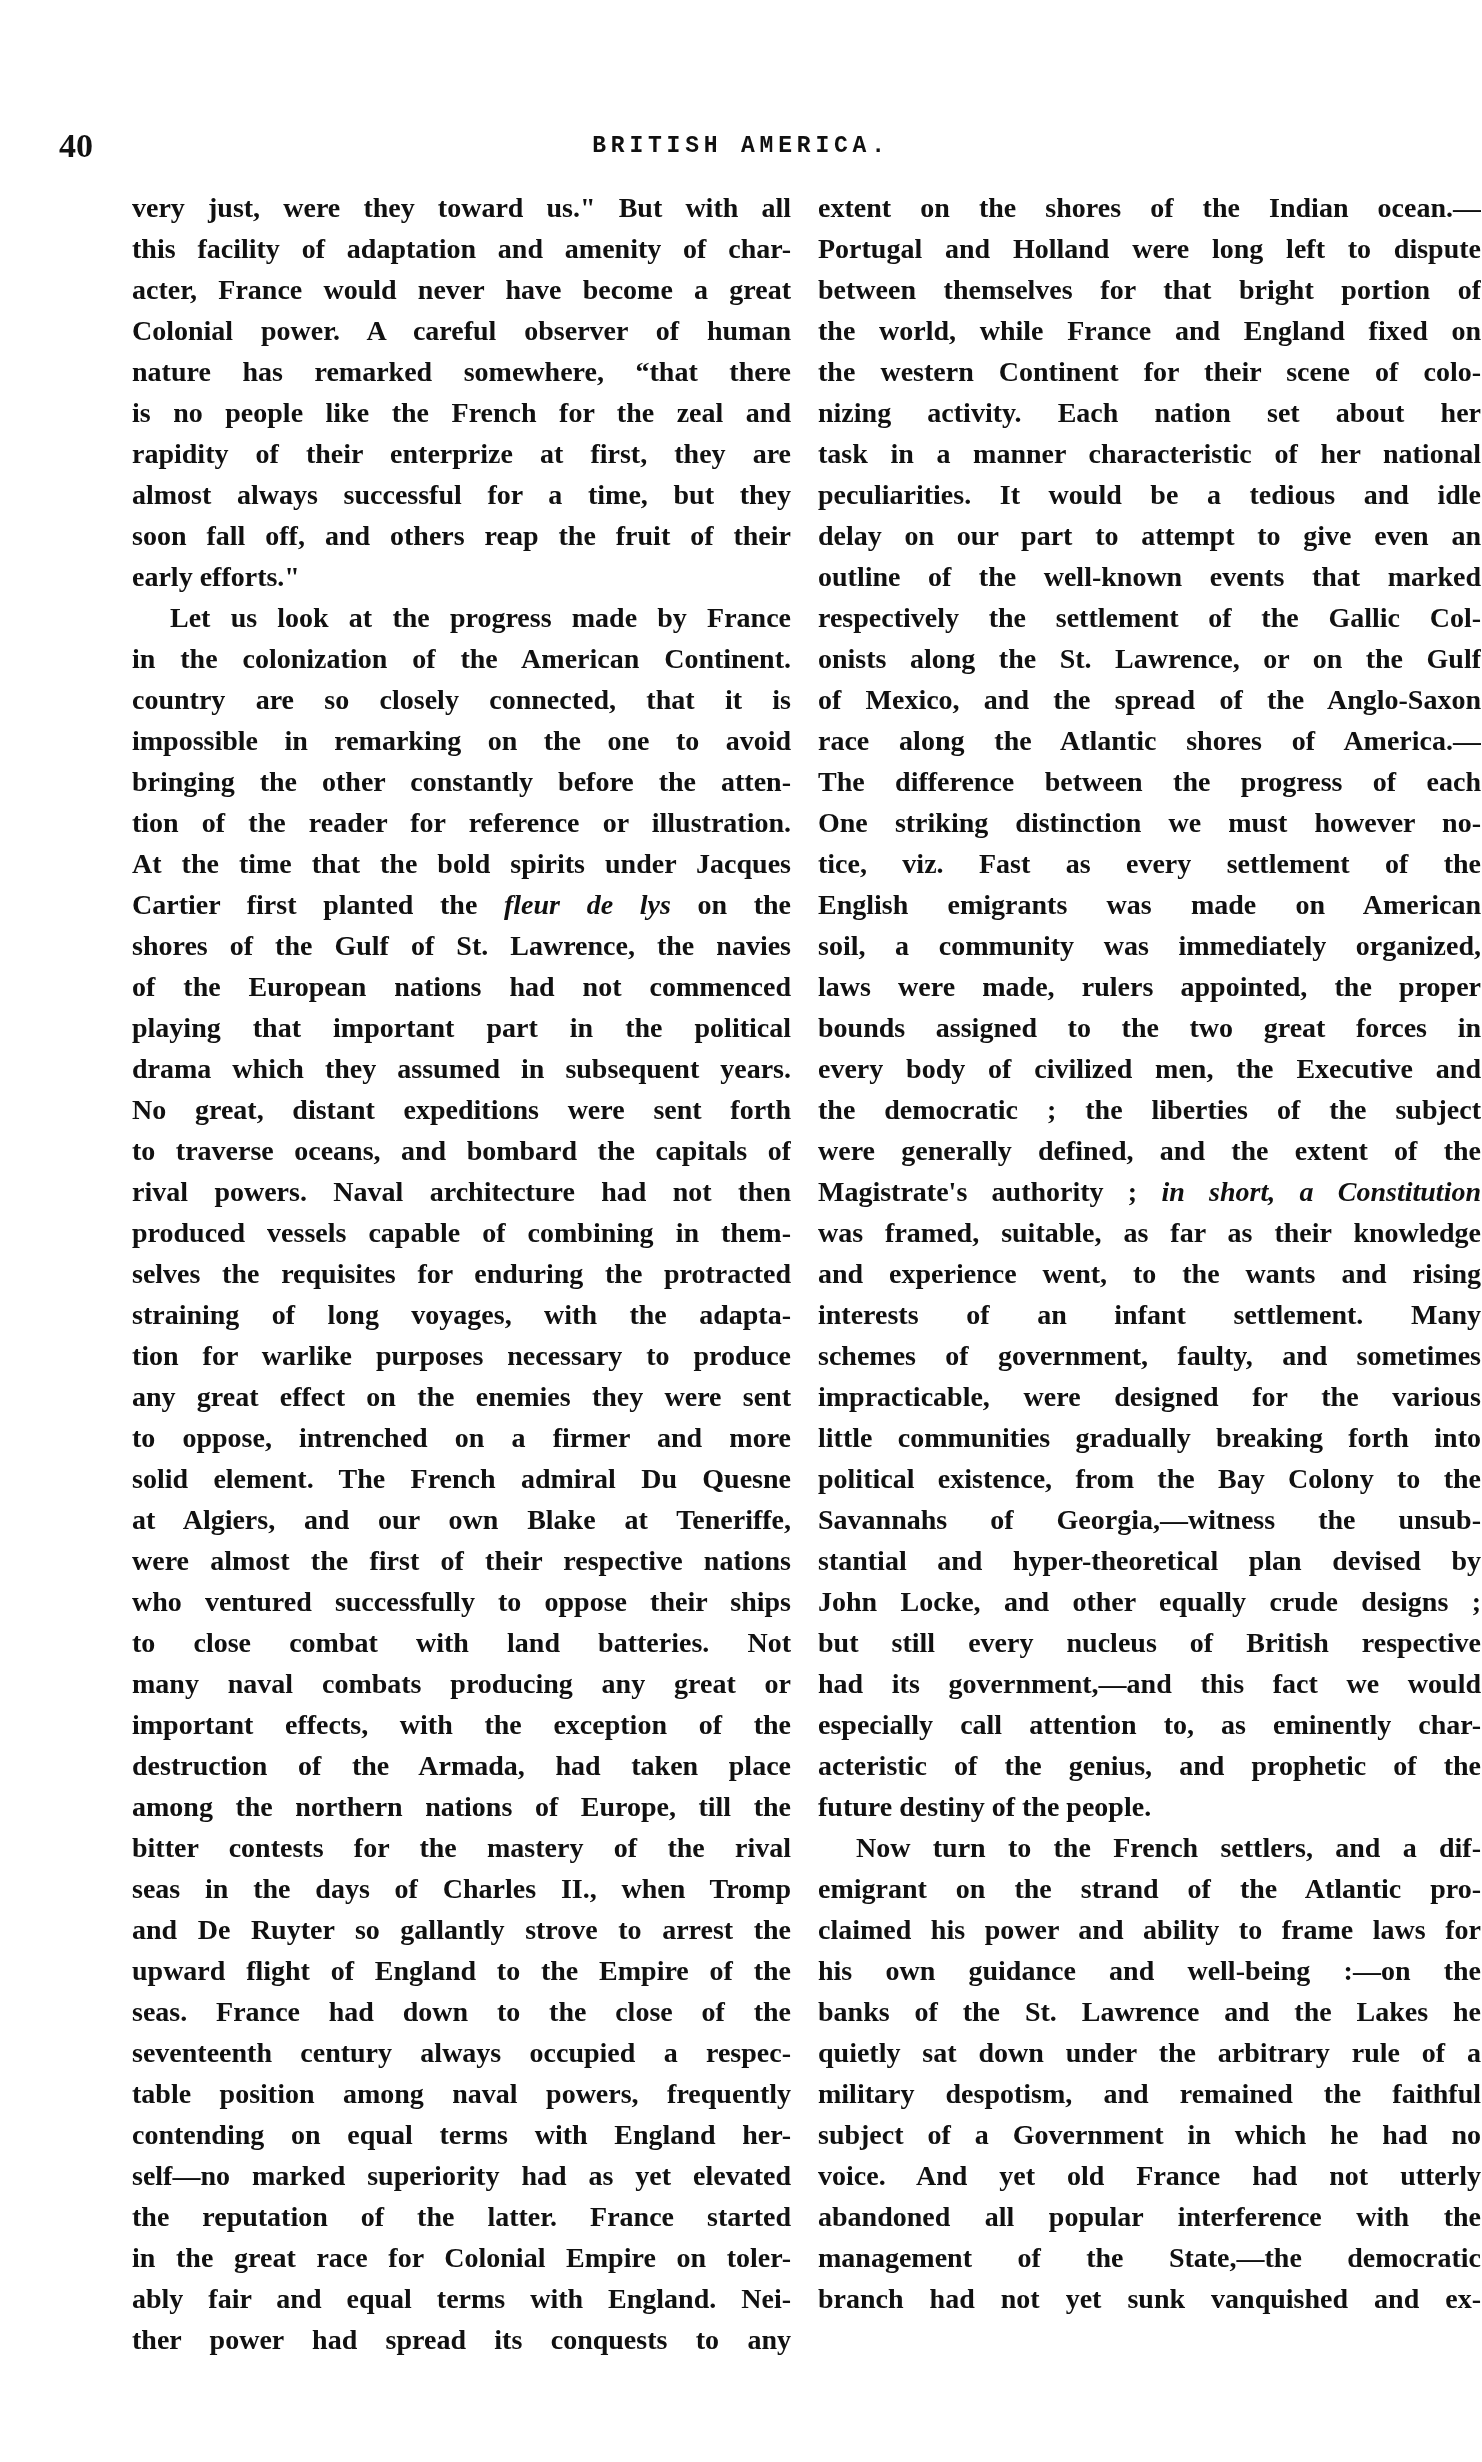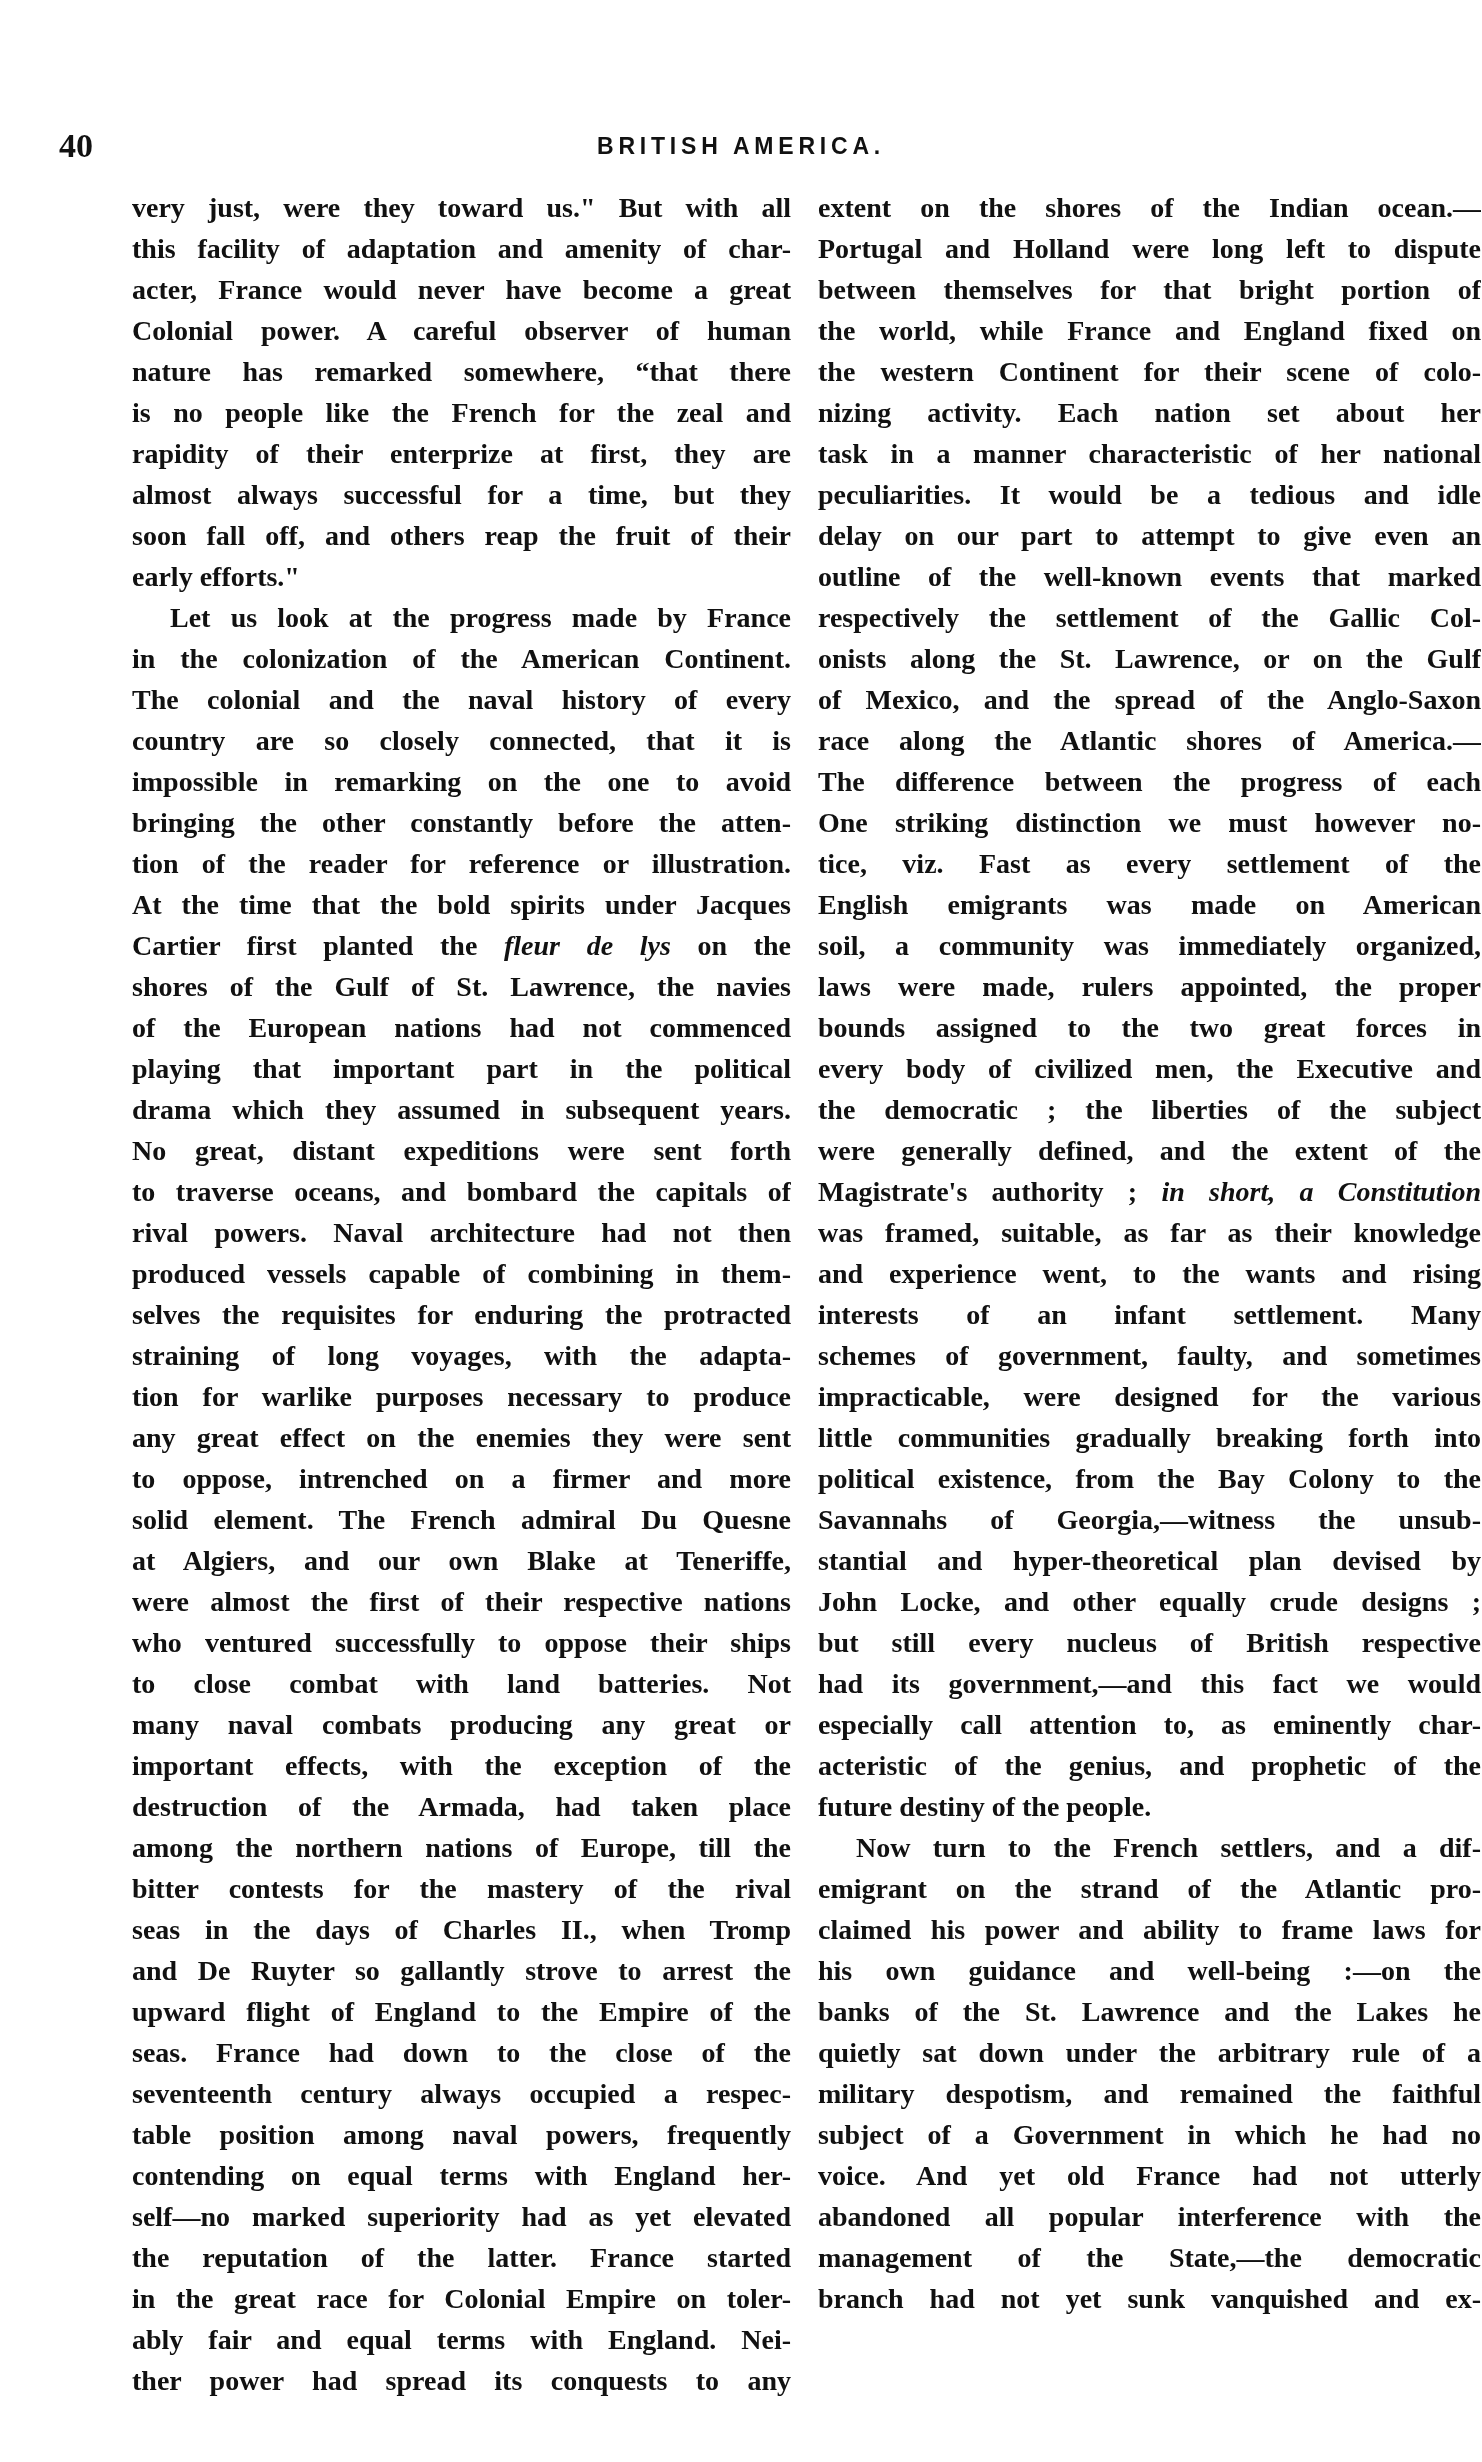--- a/index.html
+++ b/index.html
@@ -10,21 +10,21 @@
   }
   .running-head { position: absolute; top: 122px; left: 0; width: 1482px; height: 48px; padding-left: 48px; }
   .page-number {
     position: absolute; left: 59px; top: 0;
     font-size: 34px; font-weight: bold; line-height: 48px;
     font-family: "Liberation Serif", "DejaVu Serif", serif;
   }
   .running-title {
     position: absolute; left: 0; width: 1482px; top: 1.9px; text-align: center;
     font-size: 23px; font-weight: bold; letter-spacing: 4.8px; line-height: 44px;
-    font-family: Liberation Sans, sans-serif;
+    font-family: Liberation Mono, monospace;
   }
   .column { position: absolute; top: 187px; margin-left: 36px; }
   .col-left { left: 96px; width: 659px; }
   .col-right { left: 782px; width: 663px; }
   .line {
     height: 41px; line-height: 41px; white-space: nowrap;
     font-size: 28px; font-weight: bold;
     font-family: "Liberation Serif", "DejaVu Serif", serif;
     text-align: justify; text-align-last: justify;
     overflow: hidden;
@@ -46,21 +46,20 @@
     <div class="line">acter, France would never have become a great</div>
     <div class="line">Colonial power.  A careful observer of human</div>
     <div class="line">nature has remarked somewhere, “that there</div>
     <div class="line">is no people like the French for the zeal and</div>
     <div class="line">rapidity of their enterprize at first, they are</div>
     <div class="line">almost always successful for a time, but they</div>
     <div class="line">soon fall off, and others reap the fruit of their</div>
     <div class="line last">early efforts."</div>
     <div class="line indent">Let us look at the progress made by France</div>
     <div class="line">in the colonization of the American Continent.</div>
-    <div class="line">The colonial and the naval history of every</div>
     <div class="line">country are so closely connected, that it is</div>
     <div class="line">impossible in remarking on the one to avoid</div>
     <div class="line">bringing the other constantly before the atten-</div>
     <div class="line">tion of the reader for reference or illustration.</div>
     <div class="line">At the time that the bold spirits under Jacques</div>
     <div class="line">Cartier first planted the <i>fleur de lys</i> on the</div>
     <div class="line">shores of the Gulf of St. Lawrence, the navies</div>
     <div class="line">of the European nations had not commenced</div>
     <div class="line">playing that important part in the political</div>
     <div class="line">drama which they assumed in subsequent years.</div>

